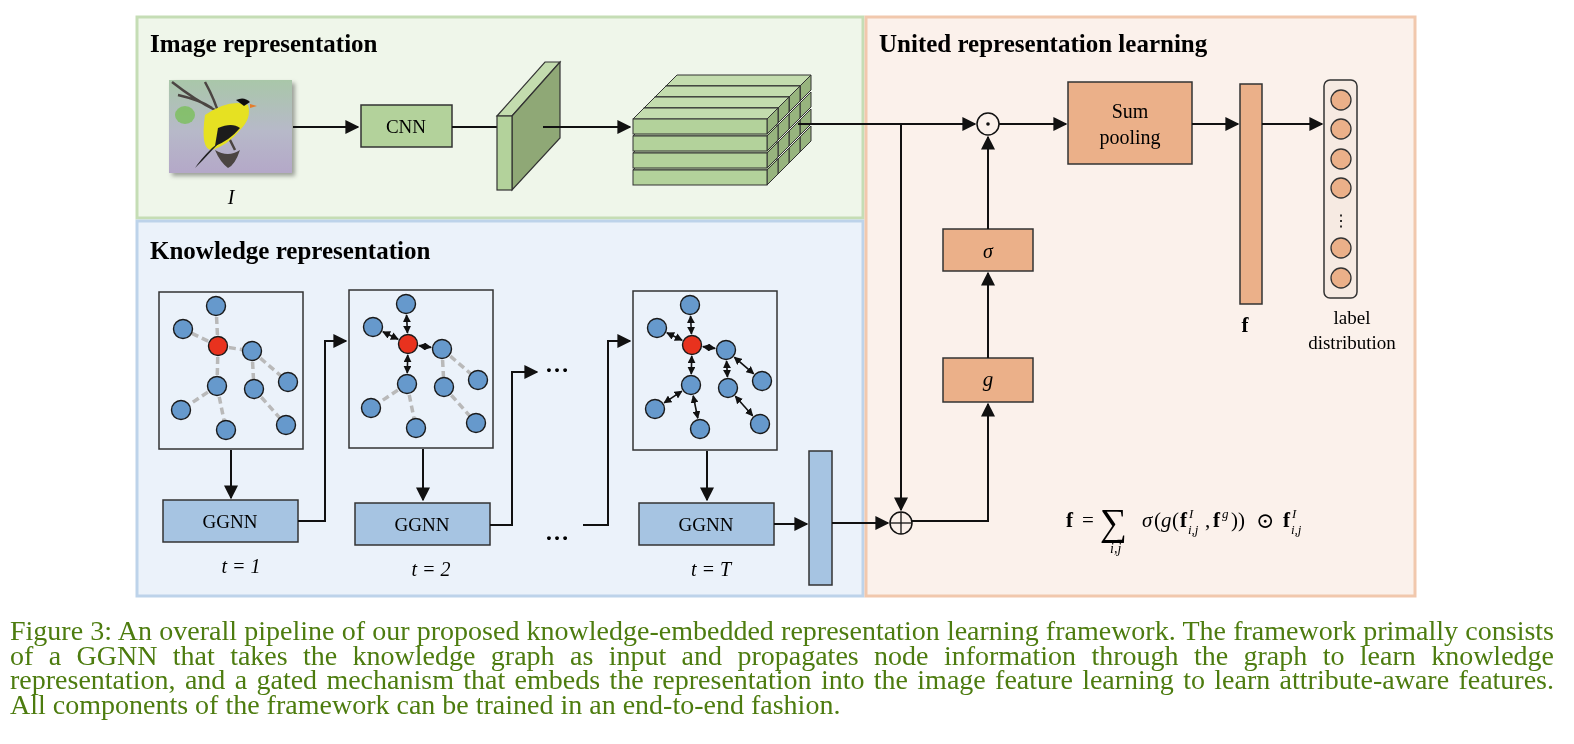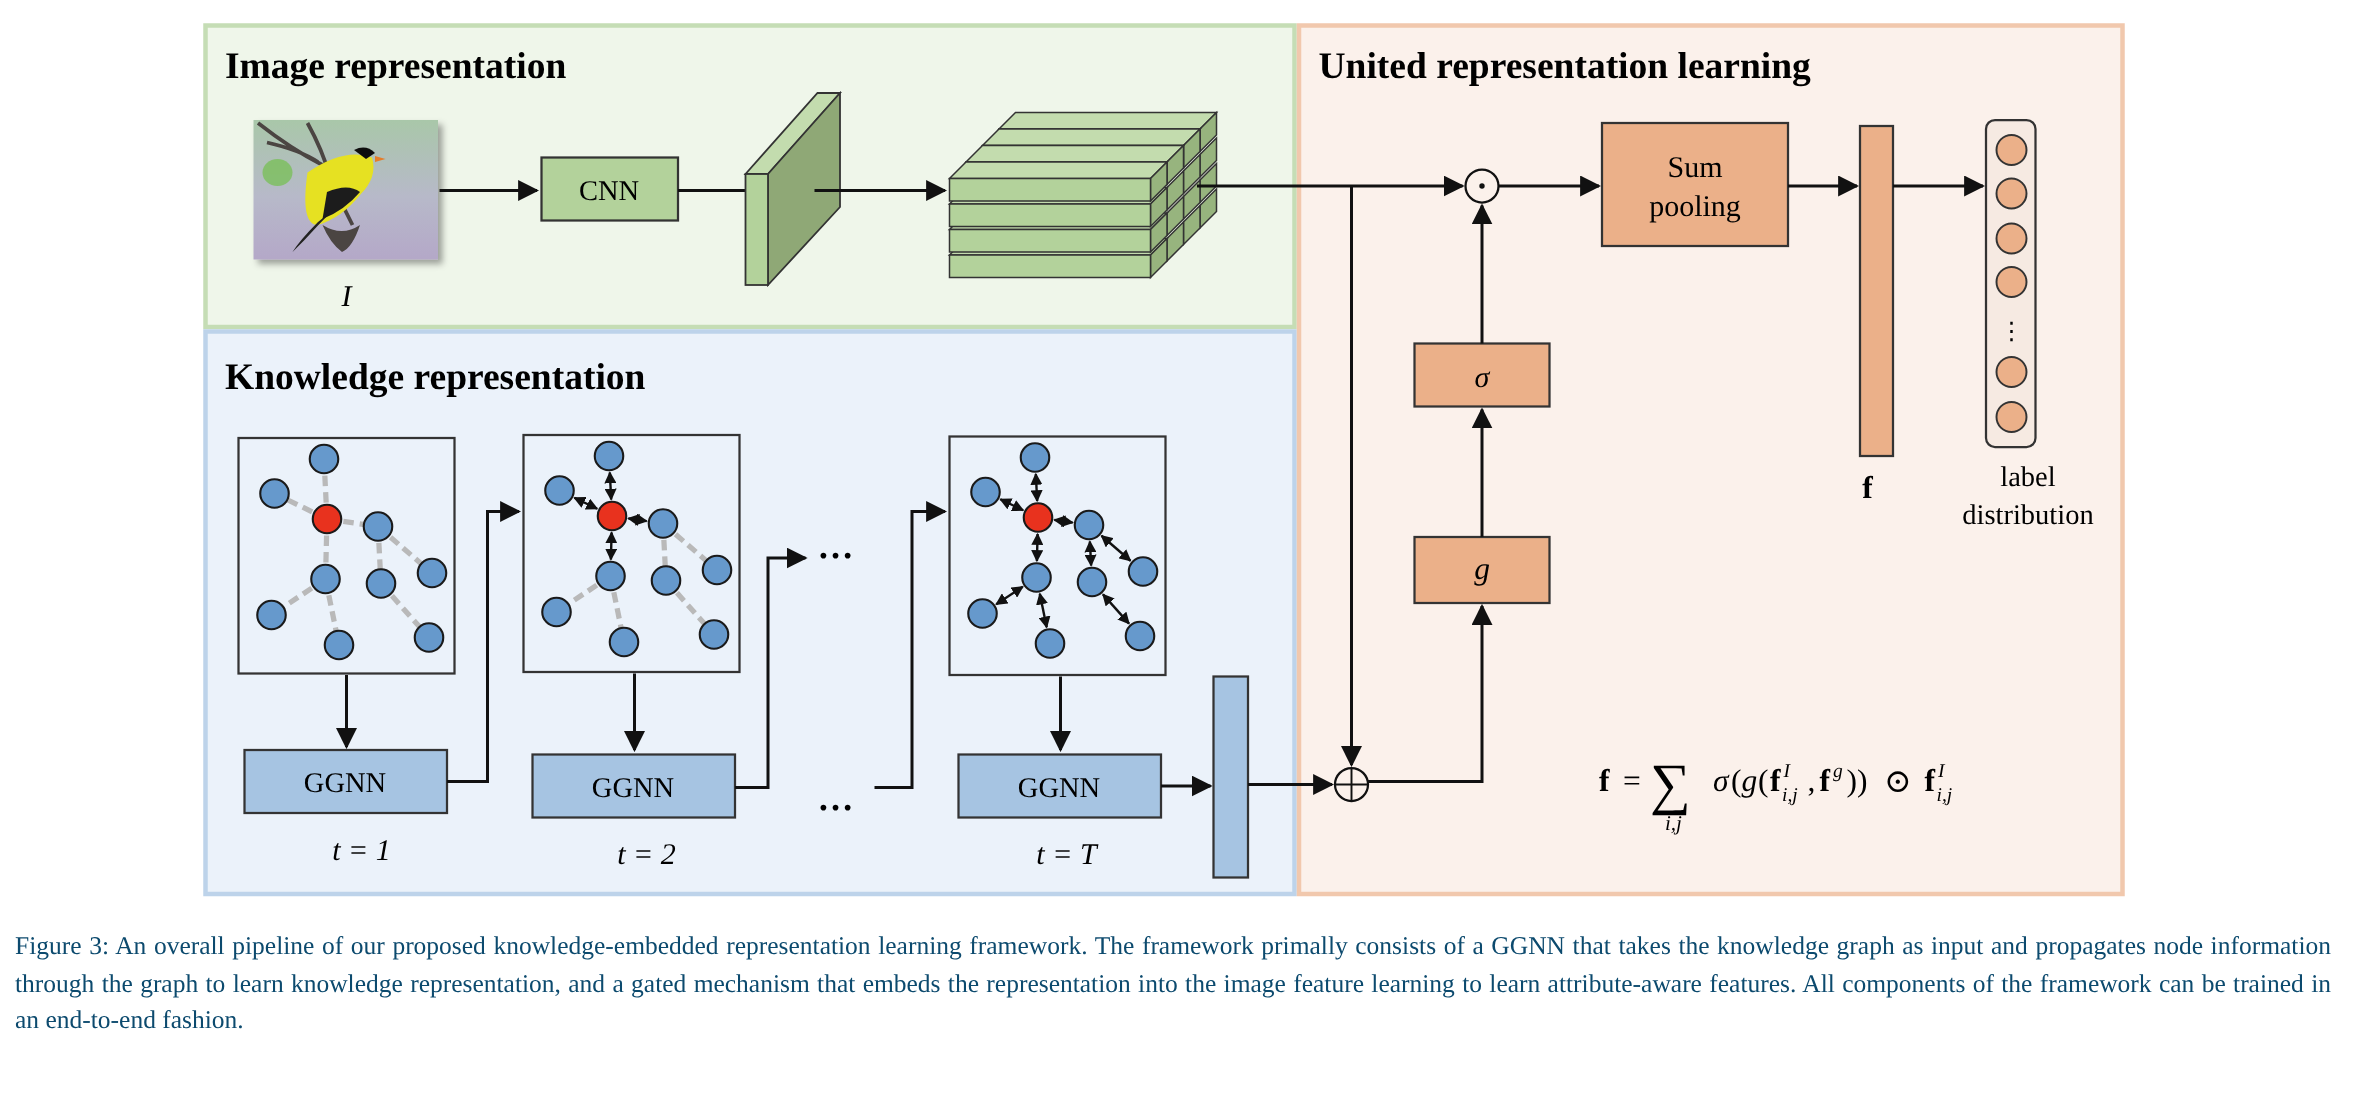--- a/index.html
+++ b/index.html
@@ -1,18 +1,18 @@
 <!DOCTYPE html>
 <html><head>
 <meta charset="utf-8">
 <style>
   html,body{margin:0;padding:0;background:#ffffff;}
   body{width:1574px;height:744px;position:relative;overflow:hidden;font-family:"Liberation Serif","DejaVu Serif",serif;color:#111;}
   #diagram{position:absolute;left:0;top:0;}
-  .caption{position:absolute;left:10px;top:619px;width:1544px;font-size:17px;line-height:24.6px;text-align:justify;text-align-last:left;font-family:"Liberation Serif",serif;color:#0c4a6e;}
+  .caption{position:absolute;left:10px;top:619px;width:1544px;font-size:28px;line-height:24.6px;text-align:justify;text-align-last:left;font-family:"Liberation Serif",serif;color:#4d7c0f;}
   svg text{font-family:"Liberation Serif","DejaVu Serif",serif;}
 </style>
 </head>
 <body>
 
 <svg id="diagram" width="1574" height="610" viewBox="0 0 1574 610" xmlns="http://www.w3.org/2000/svg">
   <defs>
     <marker id="arr" viewBox="0 0 10 10" refX="9" refY="5" markerWidth="7" markerHeight="7" orient="auto-start-reverse">
       <path d="M0,0 L10,5 L0,10 z" fill="#111"></path>
     </marker>

